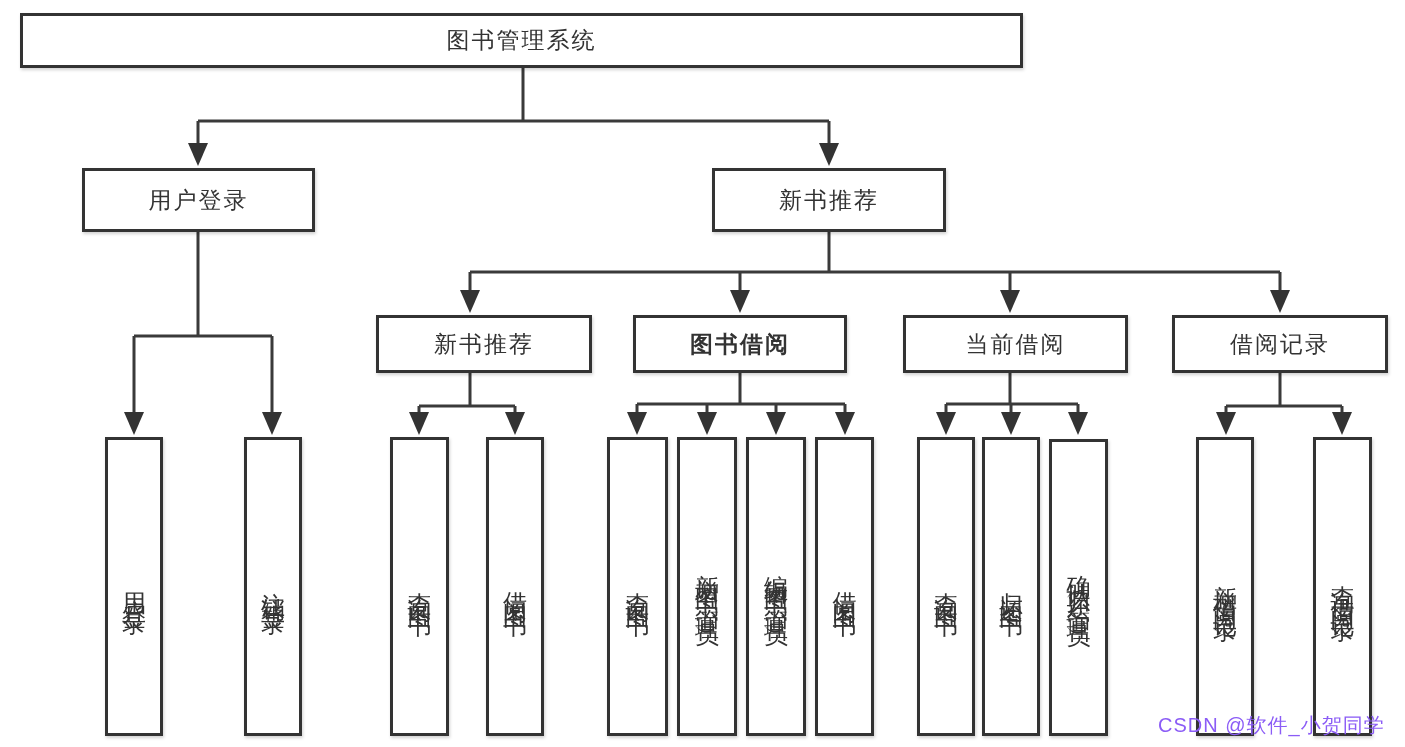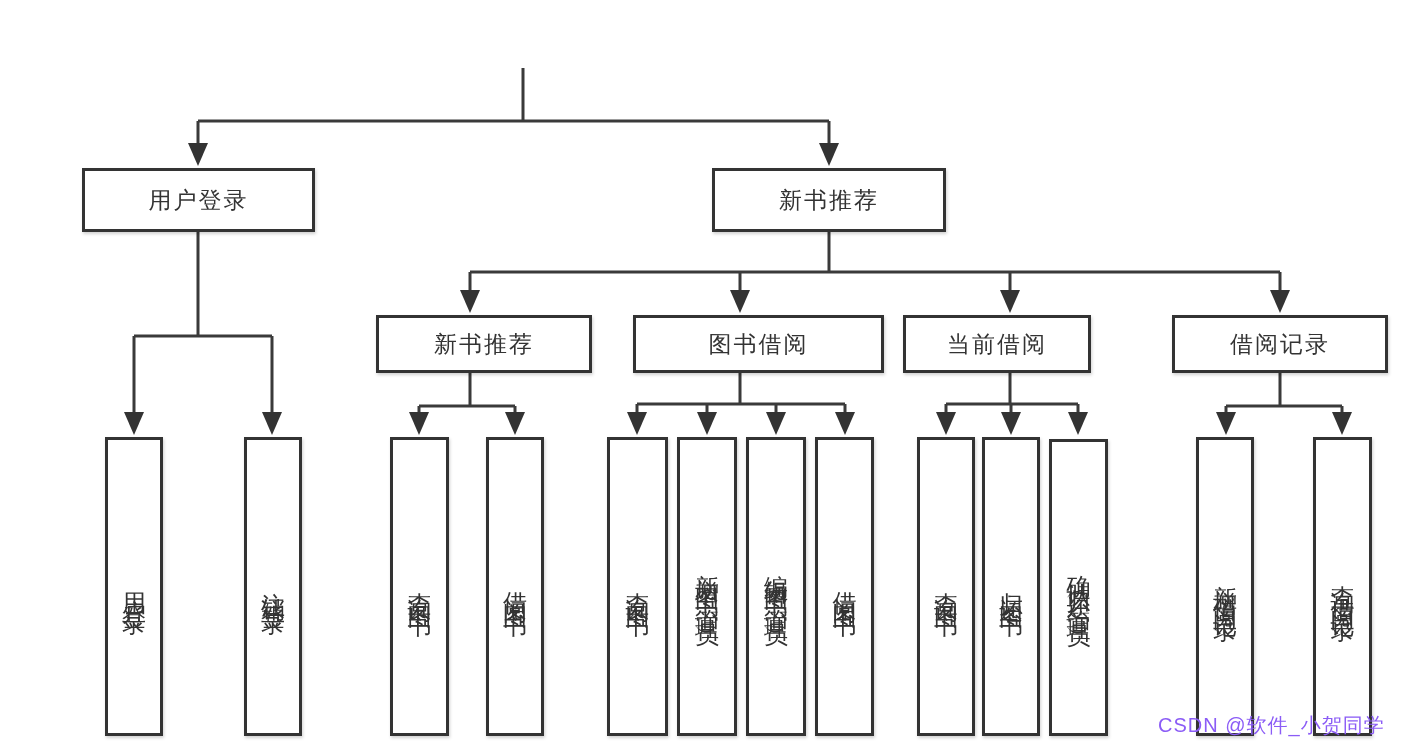--- a/index.html
+++ b/index.html
@@ -88,27 +88,28 @@
       <use href="#arrowhead" x="776" y="412"></use>
       <use href="#arrowhead" x="845" y="412"></use>
       <use href="#arrowhead" x="946" y="412"></use>
       <use href="#arrowhead" x="1011" y="412"></use>
       <use href="#arrowhead" x="1078" y="412"></use>
       <use href="#arrowhead" x="1226" y="412"></use>
       <use href="#arrowhead" x="1342" y="412"></use>
     </g>
   </svg>
 
+  <div class="node hnode" style="left:20px; top:13px; width:1003px; height:55px;">图书管理系统</div>
 
   <div class="node hnode" style="left:82px; top:168px; width:233px; height:64px;">用户登录</div>
   <div class="node hnode" style="left:712px; top:168px; width:234px; height:64px;">新书推荐</div>
 
   <div class="node hnode" style="left:376px; top:315px; width:216px; height:58px;">新书推荐</div>
-  <div class="node hnode" style="left:633px; top:315px; width:251px; height:58px;">图书借阅</div>
-  <div class="node hnode" style="left:903px; top:315px; width:188px; height:58px;">当前借阅</div>
+  <div class="node hnode" style="left:633px; top:315px; width:214px; height:58px;font-weight:bold;">图书借阅</div>
+  <div class="node hnode" style="left:903px; top:315px; width:225px; height:58px;">当前借阅</div>
   <div class="node hnode" style="left:1172px; top:315px; width:216px; height:58px;">借阅记录</div>
 
   <div class="node vnode" style="left:105px; top:437px; width:58px; height:299px;">用户登录</div>
   <div class="node vnode" style="left:244px; top:437px; width:58px; height:299px;">注销登录</div>
 
   <div class="node vnode" style="left:390px; top:437px; width:59px; height:299px;">查询图书</div>
   <div class="node vnode" style="left:486px; top:437px; width:58px; height:299px;">借阅图书</div>
 
   <div class="node vnode" style="left:607px; top:437px; width:61px; height:299px;">查询图书</div>
   <div class="node vnode" style="left:677px; top:437px; width:60px; height:299px;">新增图书（管理员）</div>

